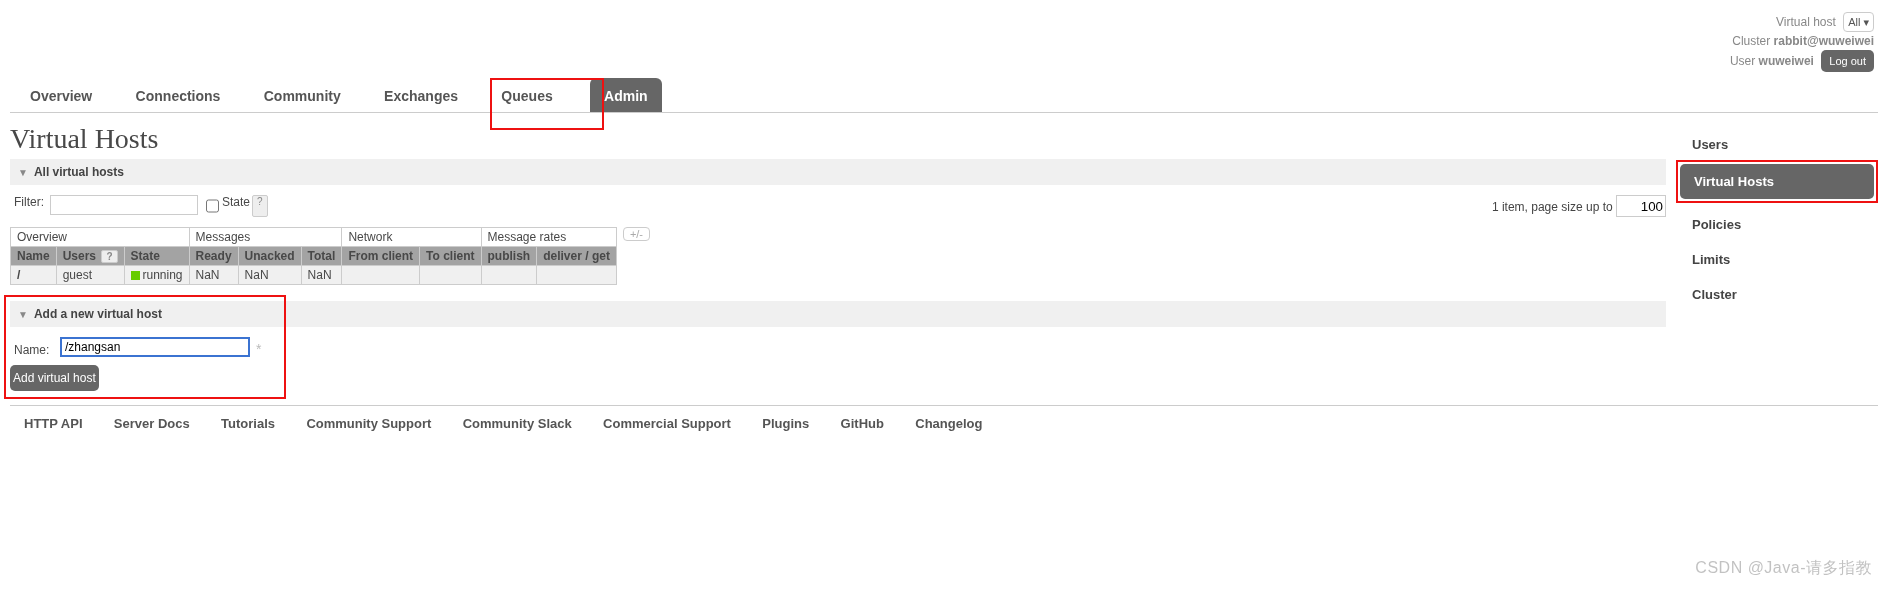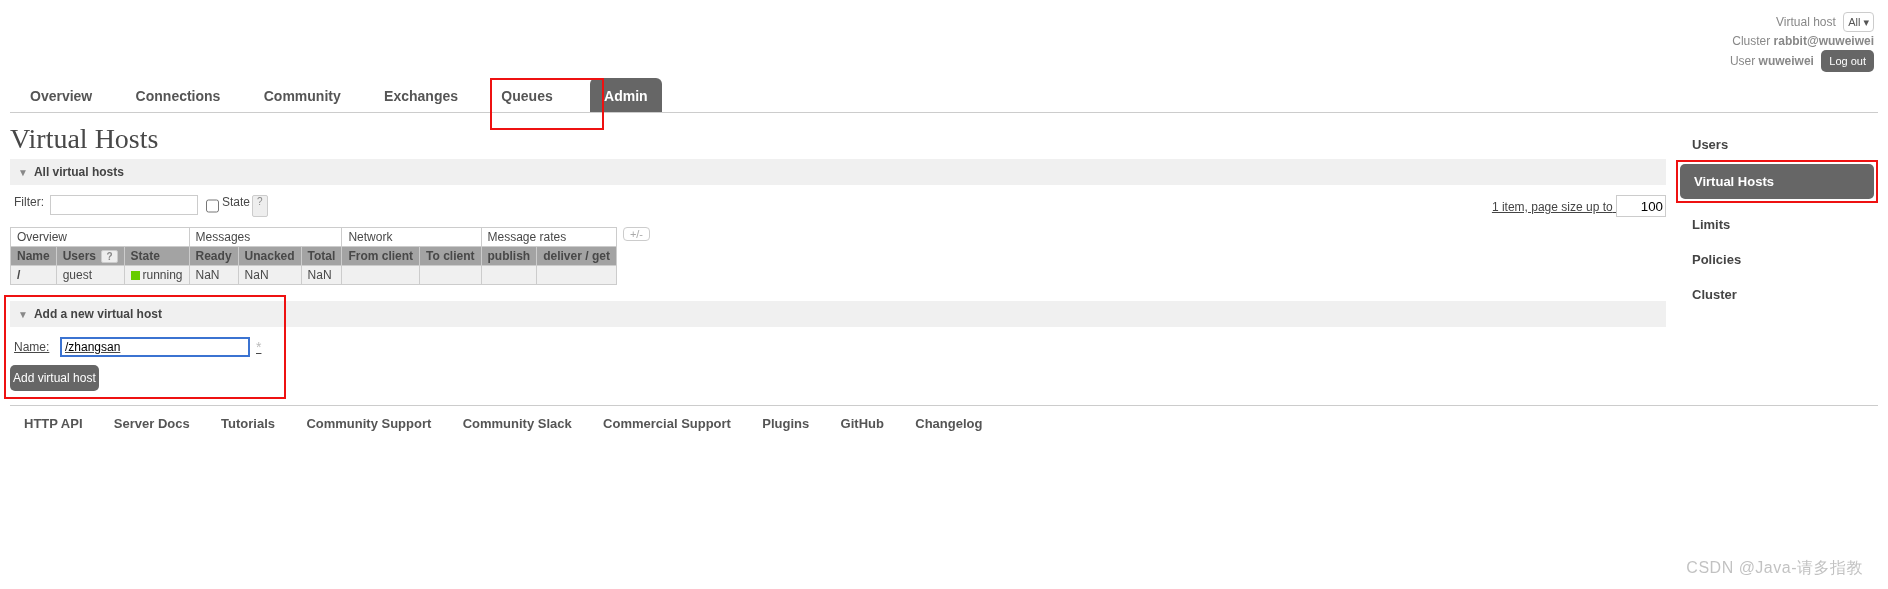--- a/index.html
+++ b/index.html
@@ -28,52 +28,52 @@
   
   .section-bar { background:#f0f0f0; padding:6px 8px; font-size:12px; font-weight:bold; color:#444; display:flex; align-items:center; }
   .section-bar .tri { color:#888; margin-right:6px; font-size:10px; }
 
   
   .filter-row { padding:10px 0 10px 4px; font-size:12px; display:flex; }
   .filter-row label { margin-right:6px;}
   .filter-row input[type=text]{ border:1px solid #ccc; width:140px; height:18px; padding:0 3px;}
   .filter-row .regex-cb { margin-left:8px; }
   .help-q { display:inline-block; background:#eee; border:1px solid #ccc; padding:0 4px; font-size:10px; color:#888; border-radius:2px; margin-left:2px;}
-  .filter-row .pagesize { margin-left:auto; font-size:12px; color:#444;text-decoration:underline;}
+  .filter-row .pagesize { margin-left:auto; font-size:12px; color:#444;}
   .filter-row .pagesize input { width:44px; border:1px solid #ccc; text-align:right; padding:1px 2px;}
 
   
   table.data { border-collapse:collapse; font-size:12px; margin-bottom:2px;}
   table.data th, table.data td { border:1px solid #ccc; padding:2px 6px; text-align:left; white-space:nowrap;}
   table.data th.group { font-weight:normal; background:#fff;}
   table.data th.sub { background:#a3a3a3; font-weight:bold;}
   table.data tr.data-row td { background:#f0f0f0;}
   .status-dot { display:inline-block; width:9px; height:9px; background:#6c0; margin-right:3px; vertical-align:middle;}
   .plusminus { display:inline-block; border:1px solid #ccc; border-radius:4px; padding:0 6px; margin-left:6px; font-size:11px; color:#aaa; cursor:pointer; vertical-align:top;}
 
   
   .add-wrap { position:relative; margin-top:14px; padding-bottom:10px; }
   .red-box-add { position:absolute; border:2px solid #e11; left:-6px; top:-6px; width:278px; height:100px; pointer-events:none;}
-  .form-row { padding:10px 0 8px 4px; display:flex; align-items:center; font-size:12px;text-decoration:underline;}
+  .form-row { padding:10px 0 8px 4px; display:flex; align-items:flex-end; font-size:12px;}
   .form-row label { width:46px;}
   .form-row input[type=text]{ border:2px solid #3b73d1; width:180px; height:16px; padding:0 3px; font-size:12px;}
   .form-row .req-star { color:#bbb; margin-left:6px; font-size:14px;}
   .add-btn { display:inline-block; background:#666; color:#fff; border:none; border-radius:5px; padding:6px 3px; font-size:12px; cursor:pointer;}
 
   
   .side-col a { display:block; padding:10px 14px; font-size:13px; color:#444; text-decoration:none; font-weight:bold;}
   .side-col a.selected { background:#666; color:#fff; border-radius:5px;}
   .red-box-side { border:2px solid #e11; padding:2px; margin:-2px 0 4px -2px;}
 
   
   hr.ft { border:none; border-top:1px solid #ccc; margin:4px 0 0 0;}
   ul.footer { list-style:none; margin:10px 0 0 0; padding:0;}
   ul.footer li { display:inline-block; margin:0 14px; font-size:13px; font-weight:bold; color:#555; cursor:pointer;}
 
-  .watermark { position:fixed; right:25px; bottom:10px; font-size:16px; color:rgba(120,120,120,0.45); letter-spacing:0.5px;margin-left:40px;}
+  .watermark { position:fixed; right:16px; bottom:10px; font-size:16px; color:rgba(120,120,120,0.45); letter-spacing:0.5px;margin-left:40px;}
 
   .num-r { text-align:center;}
 </style>
 </head>
 <body>
 
 <div id="outer">
 
   <div class="header-row" style="position:relative;">
     <div class="header-right">
@@ -182,22 +182,22 @@
         <div class="red-box-add"></div>
       </div>
 
     </div>
 
     <div class="side-col">
       <a>Users</a>
       <div class="red-box-side">
         <a class="selected">Virtual Hosts</a>
       </div>
+      <a>Policies</a>
       <a>Limits</a>
-      <a>Policies</a>
       <a>Cluster</a>
     </div>
   </div>
 
   <hr class="ft">
   <ul class="footer">
     <li>HTTP API</li>
     <li>Server Docs</li>
     <li>Tutorials</li>
     <li>Community Support</li>

